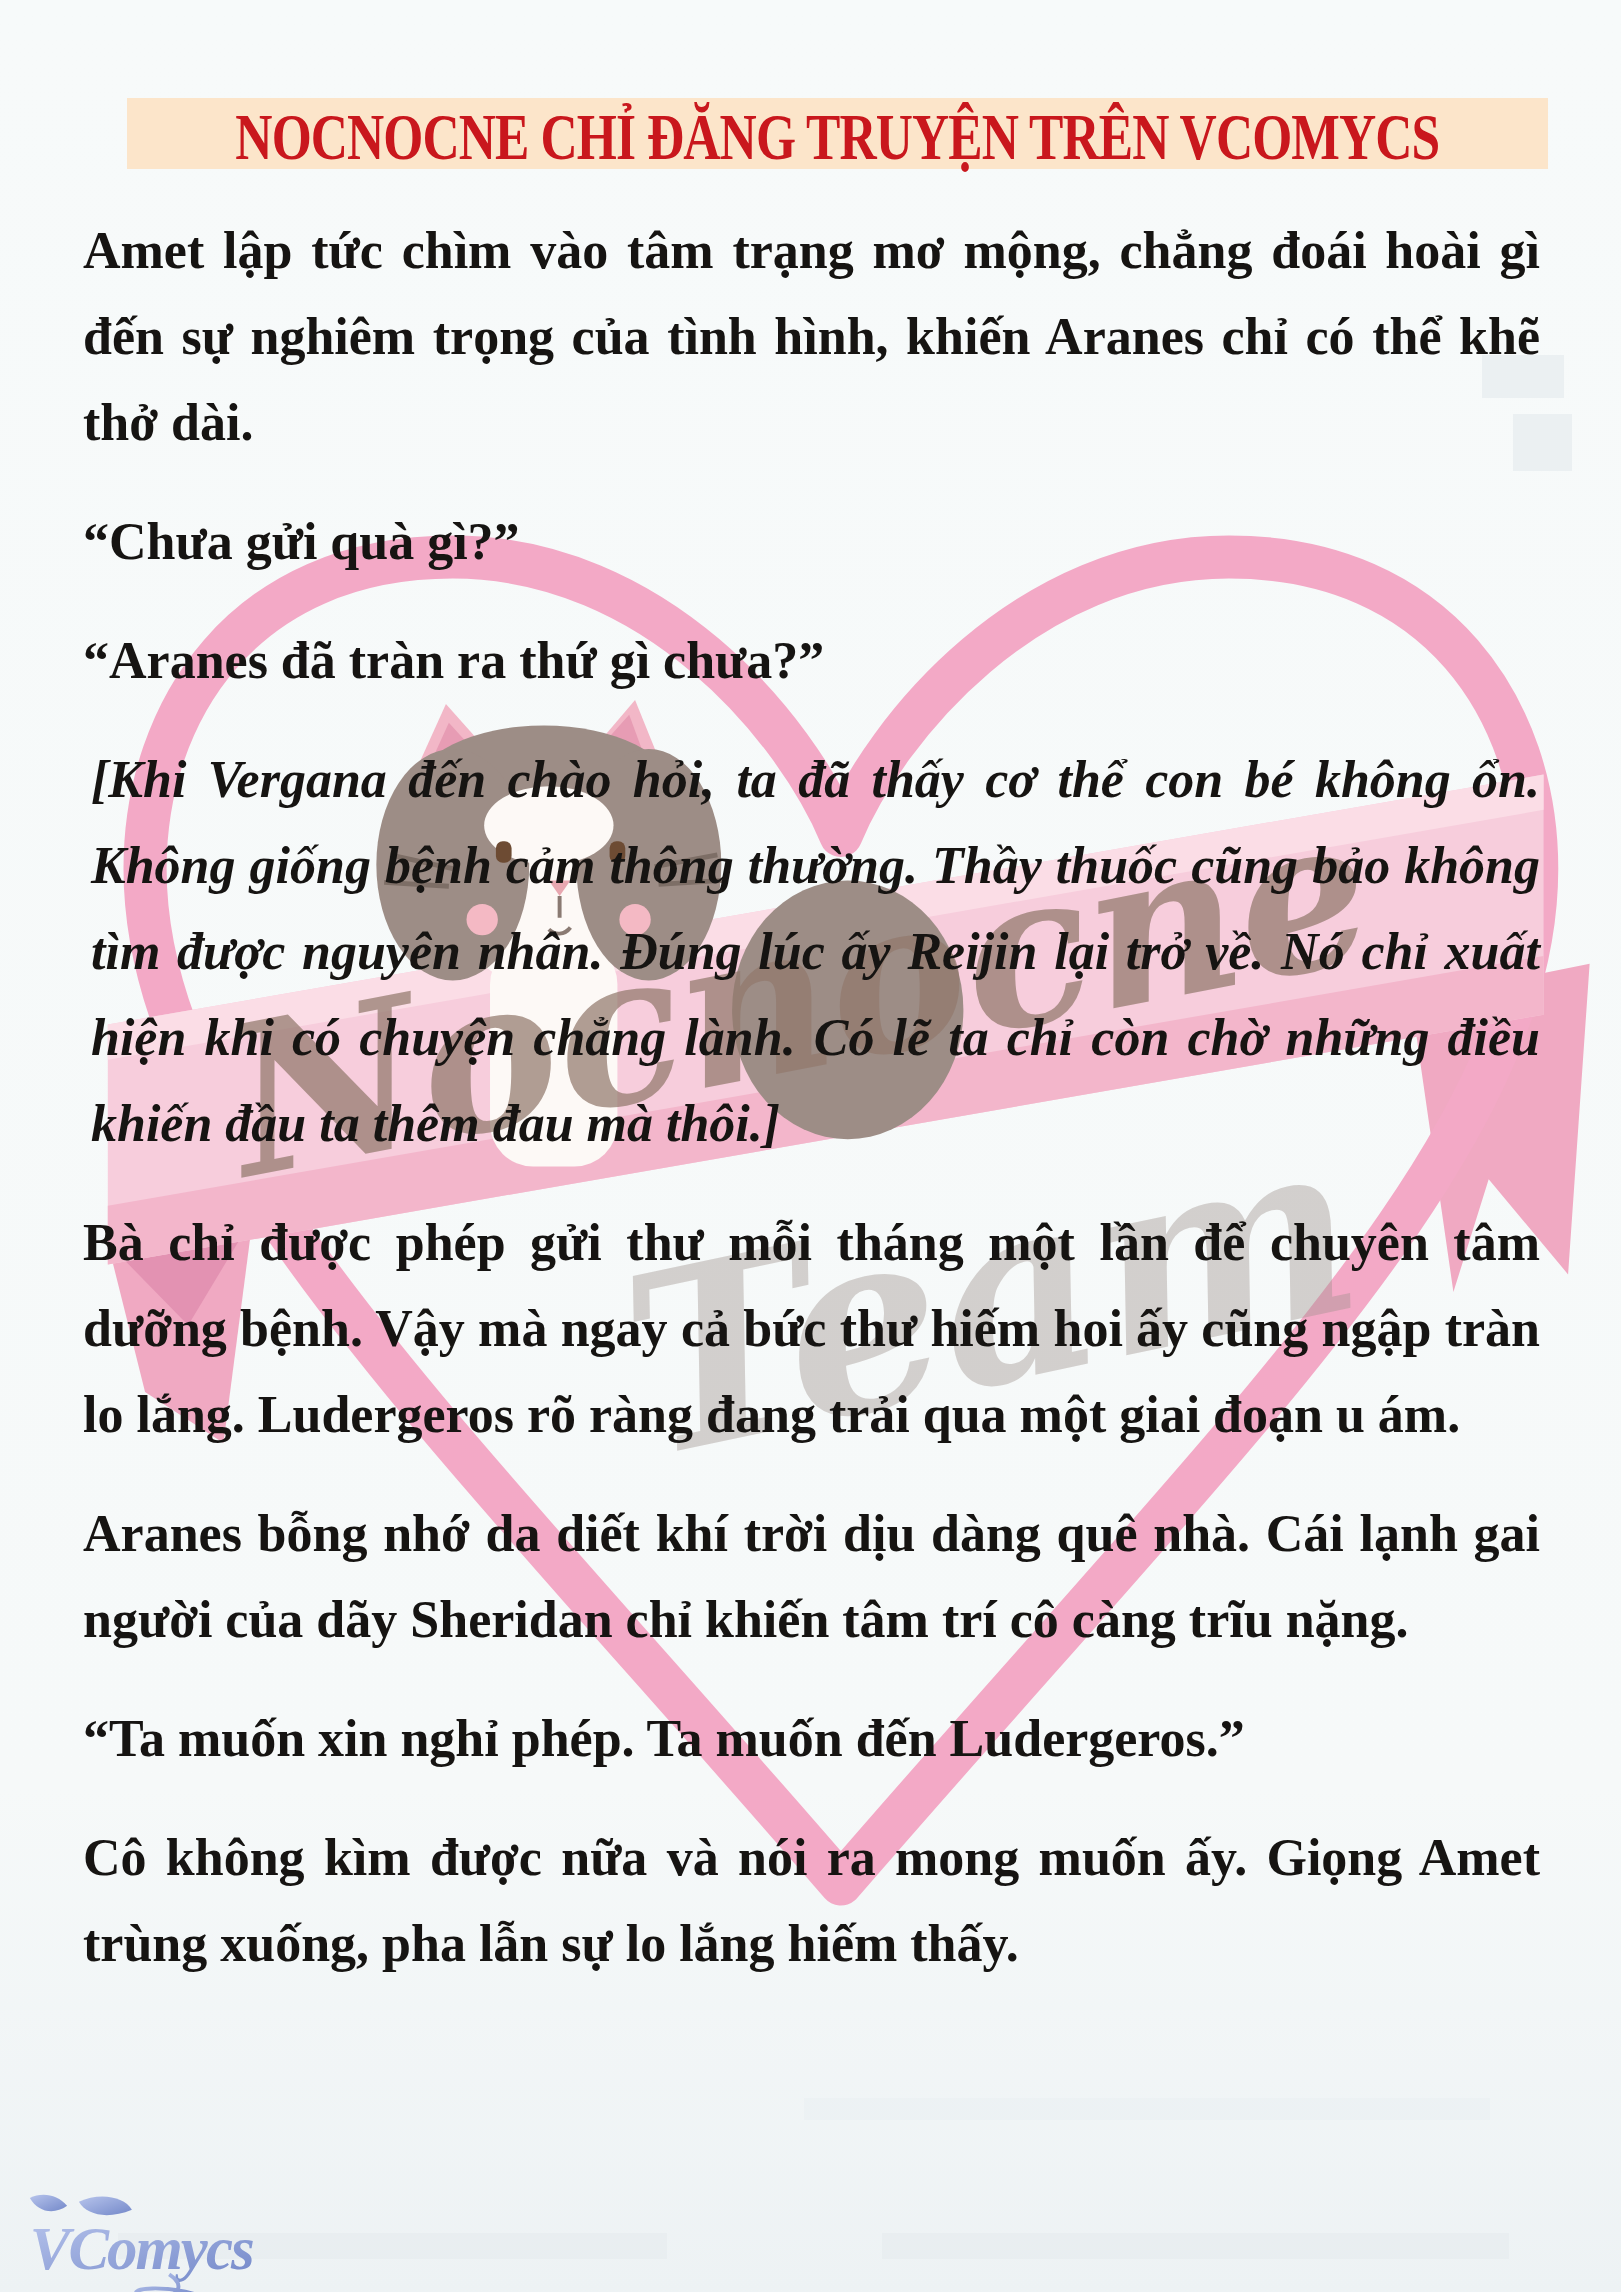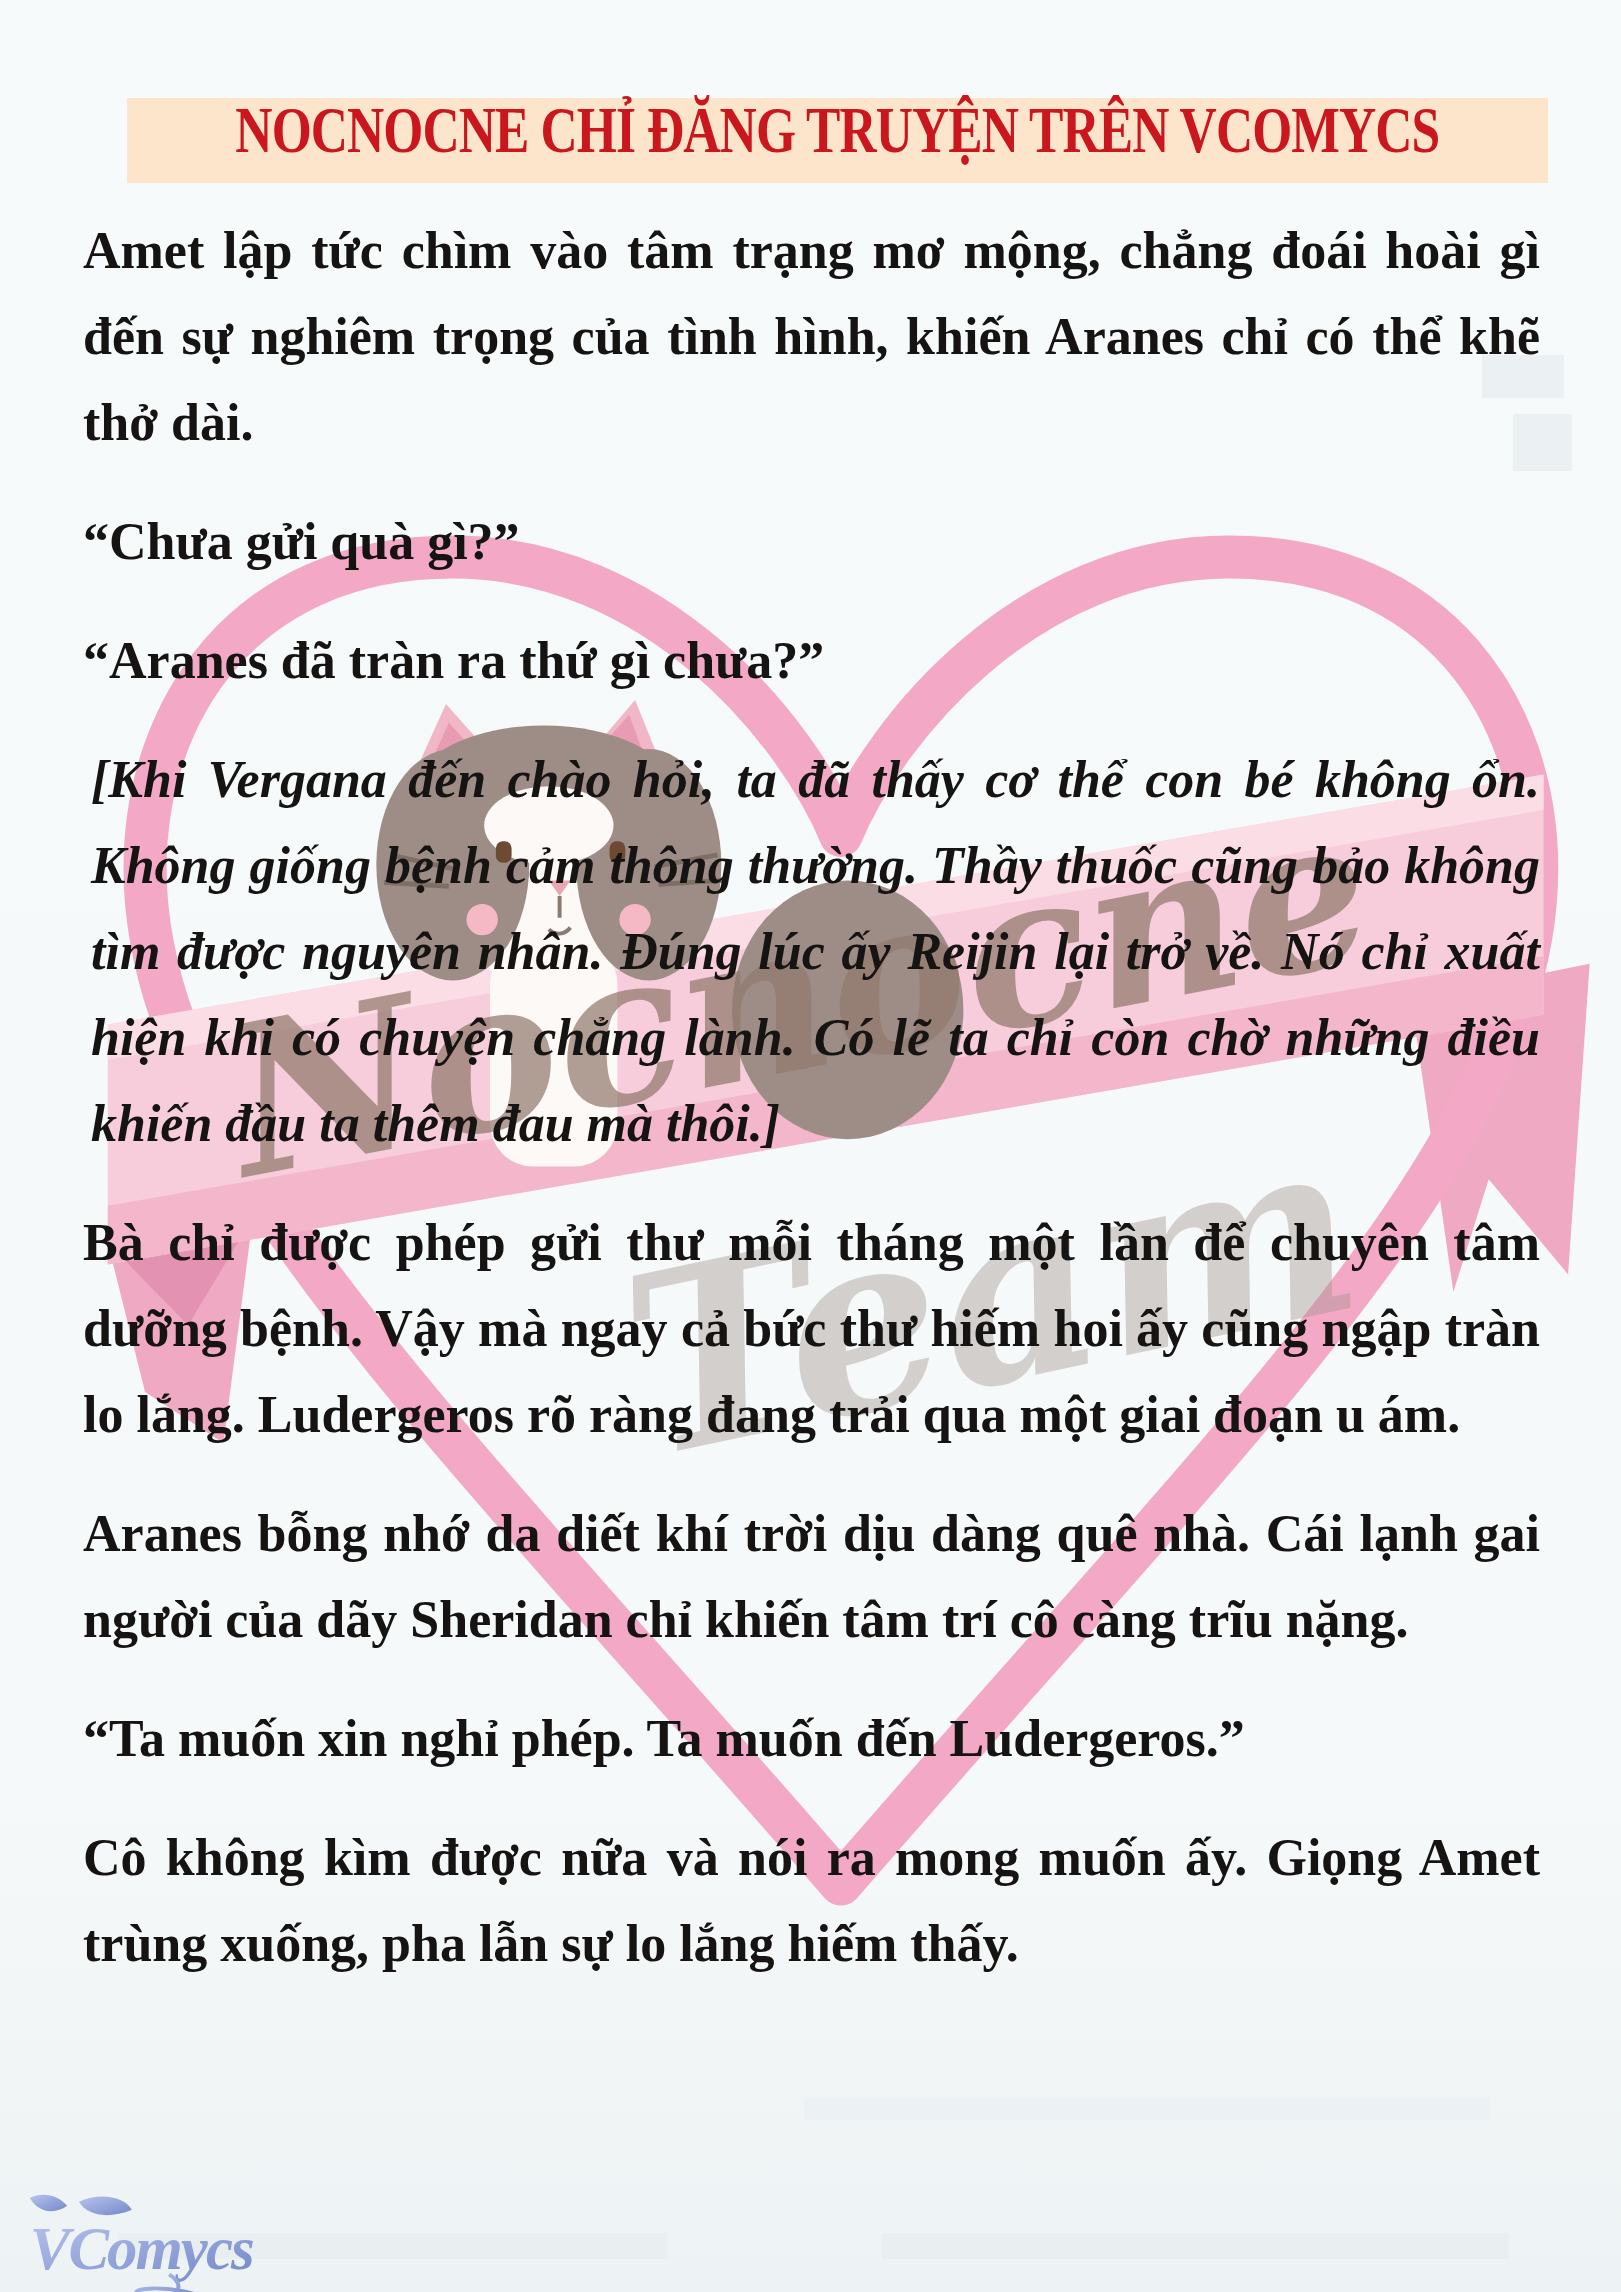--- a/index.html
+++ b/index.html
@@ -6,23 +6,23 @@
   .page{
     position:relative;
     width:1621px;height:2293px;
     background:linear-gradient(180deg,#f7fafa 0%,#f6f9f9 78%,#edf2f4 100%);
     overflow:hidden;
     font-family:"Liberation Serif", serif;
   }
   .layer{position:absolute;inset:0;}
   .wm-svg{position:absolute;left:0;top:0;}
   .header-band{
-    position:absolute;left:127px;top:98px;width:1421px;height:85px;
+    position:absolute;left:127px;top:98px;width:1421px;height:71px;
     background:#fce5ca;
-    display:flex;align-items:flex-start;justify-content:center;
+    display:flex;align-items:flex-end;justify-content:center;
   }
   .header-band .title{
     font-weight:700;font-size:56px;color:#c9171d;
     white-space:nowrap;letter-spacing:-1px;
     transform:scale(0.92,1.18);transform-origin:center;
   }
   .body-text{
     position:absolute;left:83px;top:208px;width:1457px;
     color:#161412;
   }

